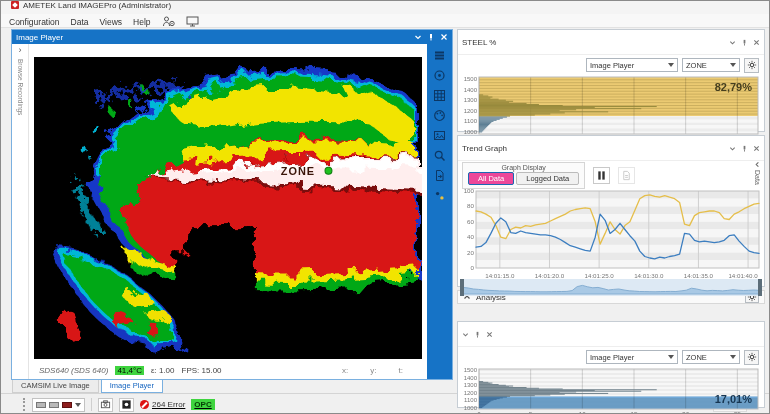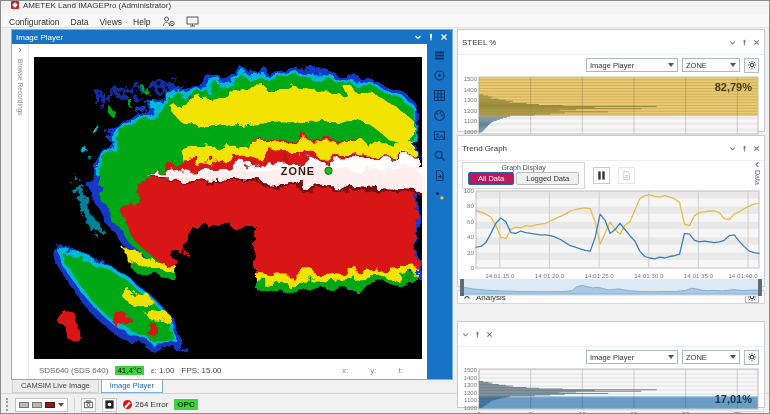--- a/index.html
+++ b/index.html
@@ -55,34 +55,34 @@
   .dd span:first-child { flex:1; }
   .dd-caret { width:0; height:0; border-left:3px solid transparent; border-right:3px solid transparent; border-top:4px solid #555; }
   .gear-btn { width:15px; height:15px; border:1px solid #b6bcc2; background:#f6f6f6; display:flex; align-items:center; justify-content:center; }
   .gear-btn svg { width:10px; height:10px; }
 
   .trend-controls { height:28px; display:flex; align-items:flex-start; gap:8px; padding:1px 14px 0 4px; position:relative; }
   .graph-group { border:1px solid #d5d5d5; background:#fbfbfb; padding:1px 5px 3px; }
   .glabel { font-size:7px; color:#555; text-align:center; margin-bottom:1px; }
   .gbtn-row { display:flex; gap:2px; }
   .gbtn { font-size:7.5px; padding:1px 9px; border:1px solid #bbb; background:#f1f1f1; color:#333; border-radius:2px; }
-  .gbtn.active { background:#be185d; border-color:#1a68b4; color:#fff; }
+  .gbtn.active { background:#ec4899; border-color:#1a68b4; color:#fff; }
   .icon-btn { width:17px; height:17px; margin-top:5px; border:1px solid #c9c9c9; background:#fff; display:flex; align-items:center; justify-content:center; }
   .icon-btn.disabled { opacity:.45; }
   .side-tab { position:absolute; right:1px; top:0; width:11px; height:70px; display:flex; flex-direction:column; align-items:center; gap:2px; font-size:7px; color:#666; }
   .side-tab .vert { writing-mode:vertical-rl; font-size:7px; color:#666; }
 
   .analysis-row { height:14px; display:flex; align-items:center; gap:5px; padding:0 5px; background:#fafafa; border:1px solid #d8d8d8; margin-bottom:17px; font-size:8px; color:#333; }
   .analysis-row .gear-btn { margin-left:auto; width:14px; height:12px; }
 
   svg text { font-family:"Liberation Sans",sans-serif; }
   .chart-svg { display:block; margin:0 auto; }
 
   
-  .statusbar { height:22px; border-top:1px solid #d4d4d4; background:#f0f0f0; display:flex; align-items:center; gap:6px; padding:0 5px; }
+  .statusbar { height:22px; border-top:1px solid #d4d4d4; background:#f0f0f0; display:flex; align-items:center; gap:6px; padding:0 22px;text-decoration:underline; }
   .grip { width:3px; height:13px; border-left:2px dotted #999; }
   .cam-group { border:1px solid #c2c2c2; background:#fff; height:14px; display:flex; align-items:center; gap:3px; padding:0 3px; }
   .cam-chip { width:10px; height:6px; border:1px solid #777; background:#b9b9b9; }
   .cam-chip.red { background:#8d1d1d; border-color:#5e0f0f; }
   .sb-sep { width:1px; height:13px; background:#cfcfcf; }
   .sb-btn { width:15px; height:14px; border:1px solid #c6c6c6; background:#fff; display:flex; align-items:center; justify-content:center; }
   .err-wrap { display:flex; align-items:center; gap:3px; font-size:8px; color:#333; }
   .err-ico { width:9px; height:9px; border-radius:50%; background:#d11; position:relative; }
   .err-ico::after { content:""; position:absolute; left:1px; top:3.5px; width:7px; height:2px; background:#fff; transform:rotate(-45deg); }
   .opc-badge { background:#3fd43f; color:#064006; font-size:8px; font-weight:bold; padding:1px 3px; }
@@ -198,21 +198,21 @@
                 <g filter="url(#fRough2)">
                   <path d="M60,40 C90,28 120,24 150,26 L150,34 C120,32 90,36 62,48 Z" fill="#1838c8" opacity="0.8"></path>
                   <path d="M46,120 C50,140 58,158 70,172 L62,178 C50,162 44,142 42,124 Z" fill="#00b8d8" opacity="0.7"></path>
                 </g>
 
                 <text x="248" y="117" font-size="11" font-weight="bold" fill="#3a1408" letter-spacing="1">ZONE</text>
                 <circle cx="296" cy="113" r="3.5" fill="#1fc01f" stroke="#0a7a0a"></circle>
               </svg>
             </div>
             <div class="ip-status">
-              <span style="color:#666;">SDS640 (SDS 640)</span>
+              <span style="color:#666;font-style:italic;">SDS640 (SDS 640)</span>
               <span class="temp-badge">41,4°C</span>
               <span>ε: 1.00</span>
               <span>FPS: 15.00</span>
               <span class="coords">
                 <span>x:</span>
                 <span>y:</span>
                 <span>t:</span>
               </span>
             </div>
           </div>

